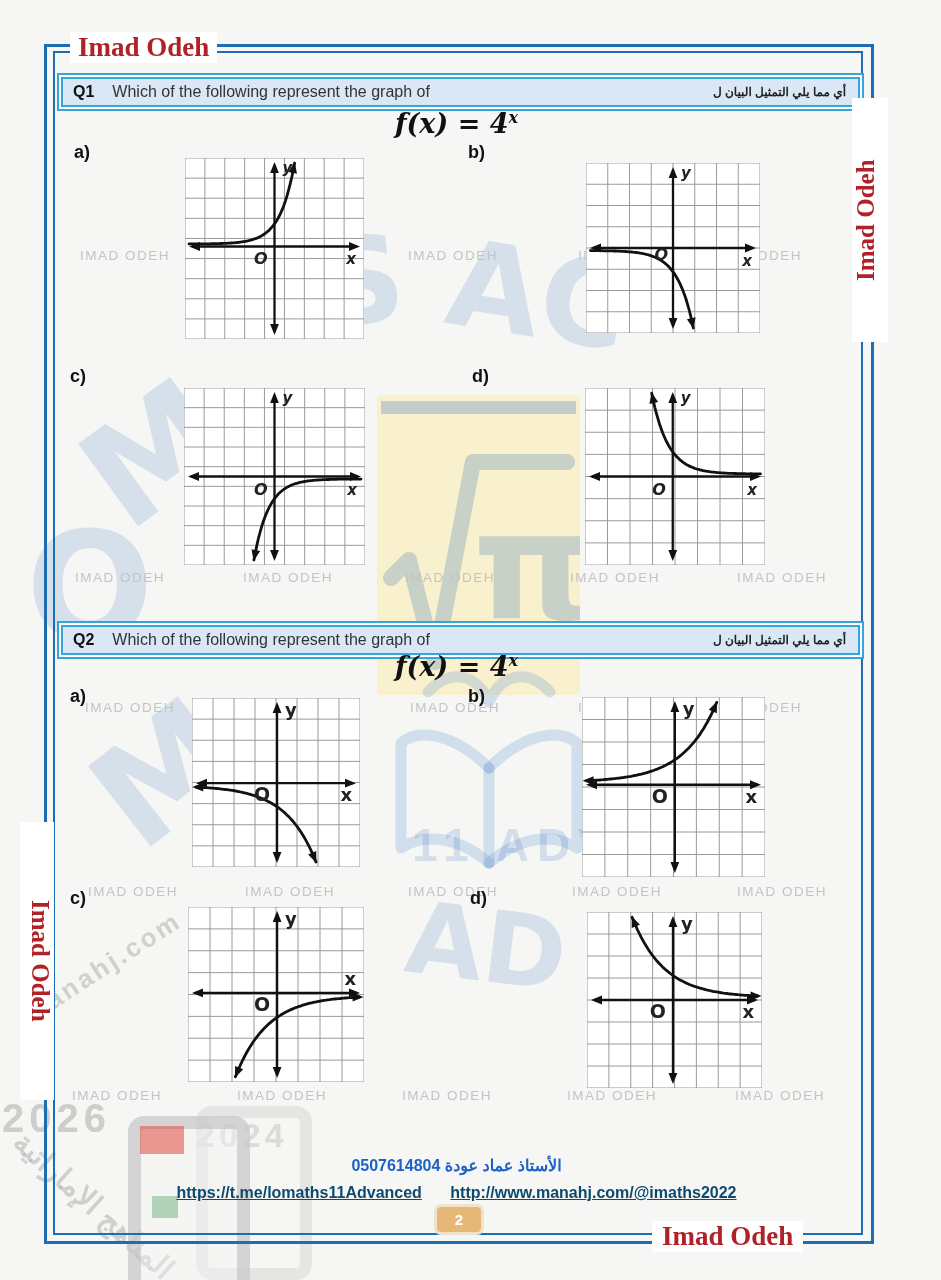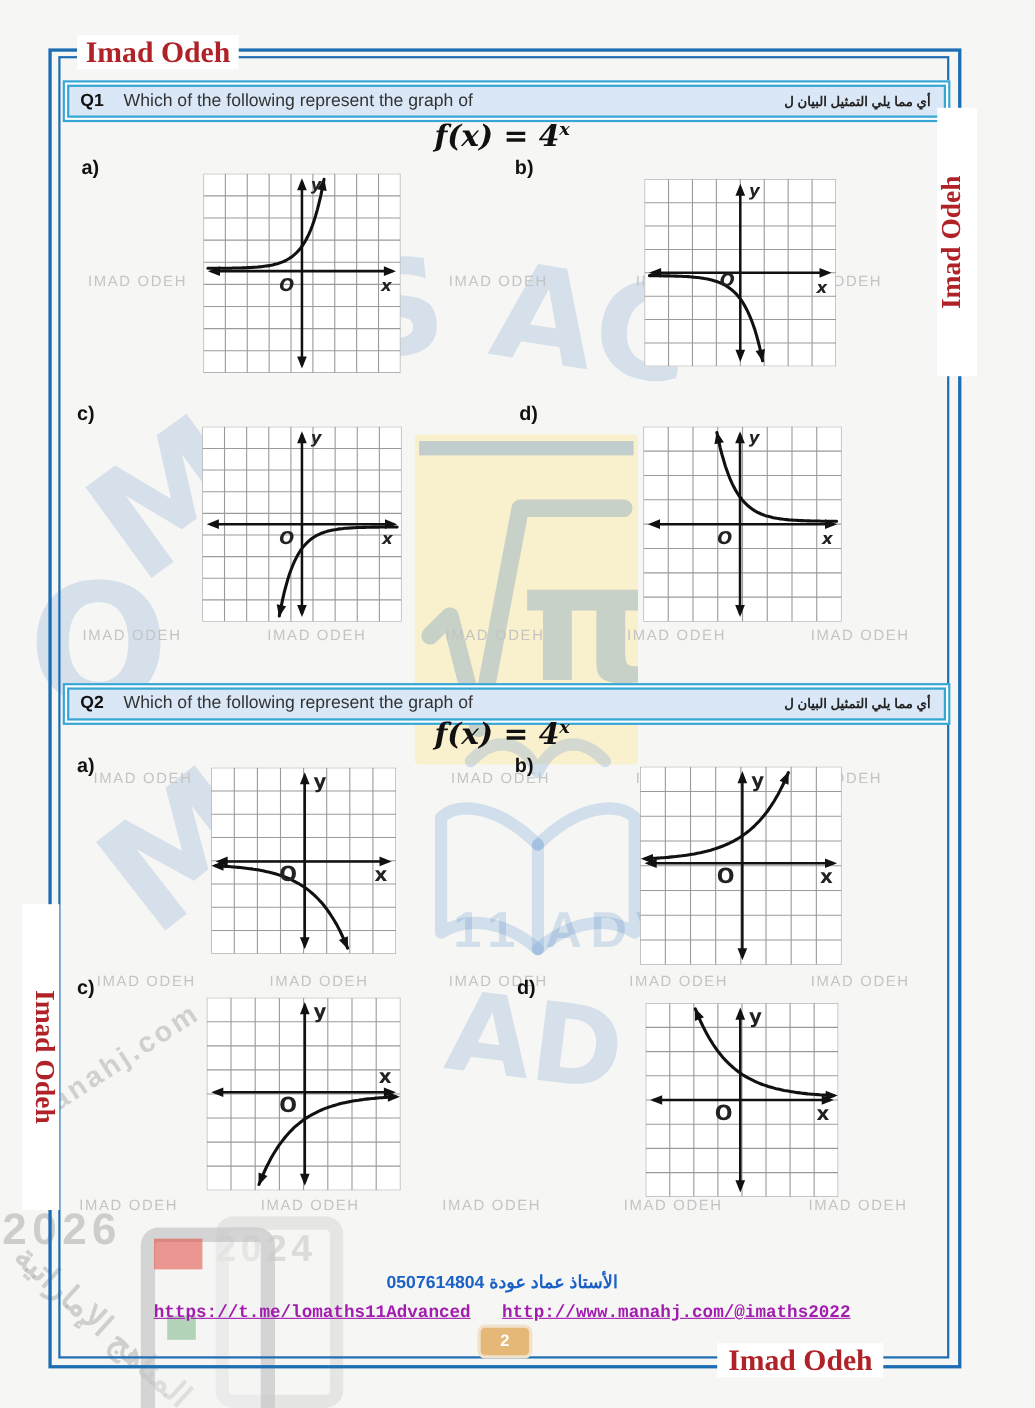--- a/index.html
+++ b/index.html
@@ -44,21 +44,21 @@
   .wm-year-b{left:196px;top:1116px;font-size:34px;font-weight:700;letter-spacing:4px;color:rgba(170,170,170,0.35);}
   .wm-manahj{left:18px;top:1004px;font-size:26px;font-weight:700;letter-spacing:3px;
     color:rgba(170,170,170,0.5);transform:rotate(-33deg);transform-origin:left top;}
   .wm-arabic{left:30px;top:1124px;font-size:30px;font-weight:700;color:rgba(150,150,150,0.4);
     transform:rotate(42deg);transform-origin:left top;direction:rtl;white-space:nowrap;}
   .phone{border-radius:16px;}
   
   .f-teacher{left:57px;width:799px;top:1156px;text-align:center;font-size:16px;font-weight:700;
     color:#1b61c6;direction:rtl;z-index:3;}
   .f-links{left:57px;width:799px;top:1184px;text-align:center;z-index:3;}
-  .f-links a{font-size:16px;font-weight:700;color:#a21caf;text-decoration:underline;margin:0 12px;font-family:Liberation Mono, monospace;}
+  .f-links a{font-size:16px;font-weight:700;color:#0c4a6e;text-decoration:underline;margin:0 12px;}
   .f-badge{left:434px;top:1204px;width:44px;height:25px;background:#e5b878;border:3px solid #f0e3cb;
     border-radius:7px;color:#fff;font-weight:700;font-size:15px;text-align:center;line-height:25px;z-index:3;}
 </style>
 </head>
 <body>
 
 <div class="abs wm wm-yellow"></div>
 <div class="abs wm wm-band"></div>
 <svg class="abs wm" style="left:377px;top:400px;" width="203" height="290" viewBox="0 0 203 290">
   <polyline points="14,178 32,160 58,262 96,62 190,62" fill="none" stroke="#1b65b3" stroke-opacity="0.22" stroke-width="16" stroke-linecap="round" stroke-linejoin="round"></polyline>

